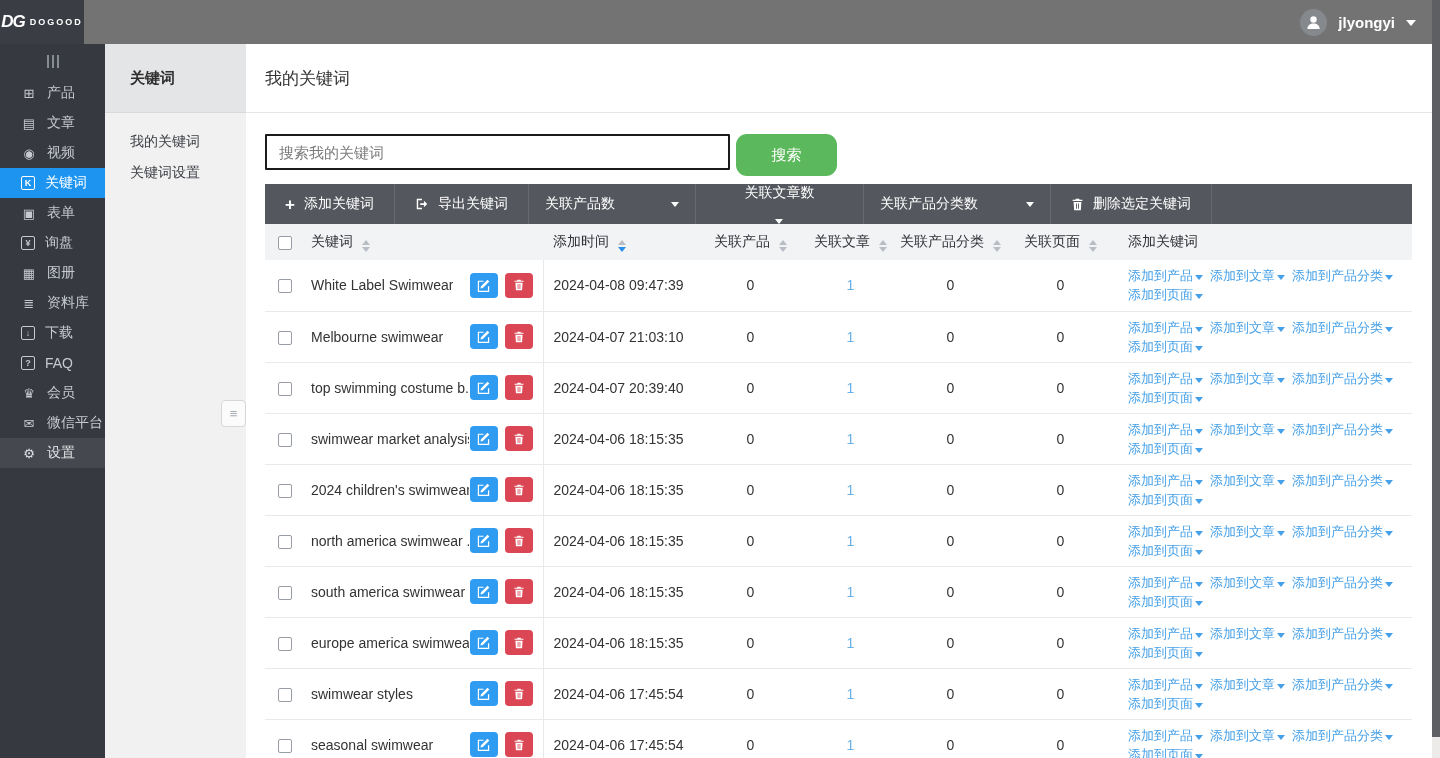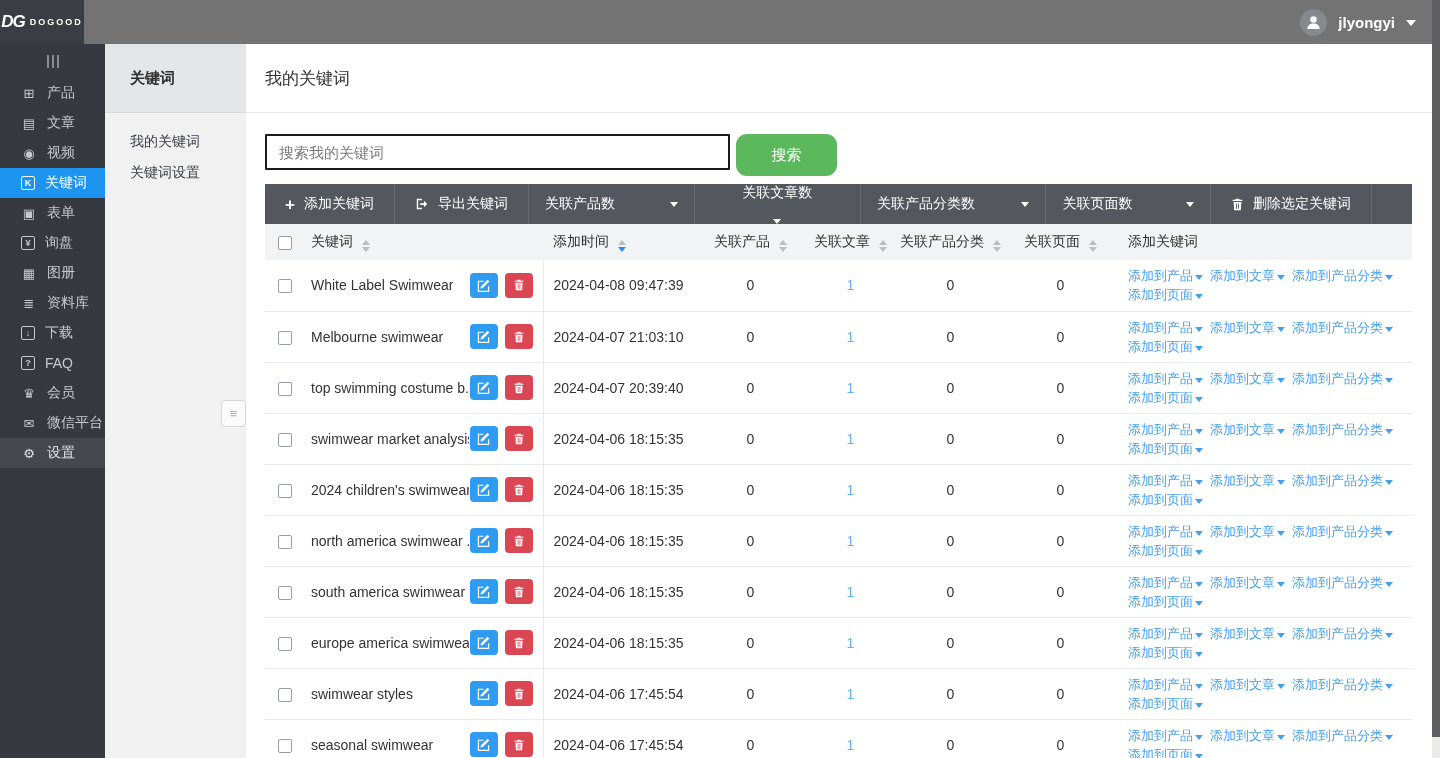--- a/index.html
+++ b/index.html
@@ -217,24 +217,20 @@
         <div class="tb-btn dropdown w-prod">
           <span>关联产品数</span>
           <span class="tb-caret"></span>
         </div>
         <div class="tb-btn dropdown w-art">
           <span>关联文章数</span>
           <span class="tb-caret"></span>
         </div>
         <div class="tb-btn dropdown w-cat">
           <span>关联产品分类数</span>
-          <span class="tb-caret"></span>
-        </div>
-        <div class="tb-btn dropdown w-page">
-          <span>关联页面数</span>
           <span class="tb-caret"></span>
         </div>
         <div class="tb-btn">
           <svg width="13" height="13" viewBox="0 0 16 16" fill="#fff">
             <path d="M6 1h4l.6 1.2H14v1.6H2V2.2h3.4L6 1z"></path>
             <path d="M3.2 5h9.6l-.7 10H3.9L3.2 5zm3 1.8v6.4h1.1V6.8H6.2zm2.5 0v6.4h1.1V6.8H8.7z"></path>
           </svg>
           <span>删除选定关键词</span>
         </div>
         <div class="tb-btn tb-fill"></div>

